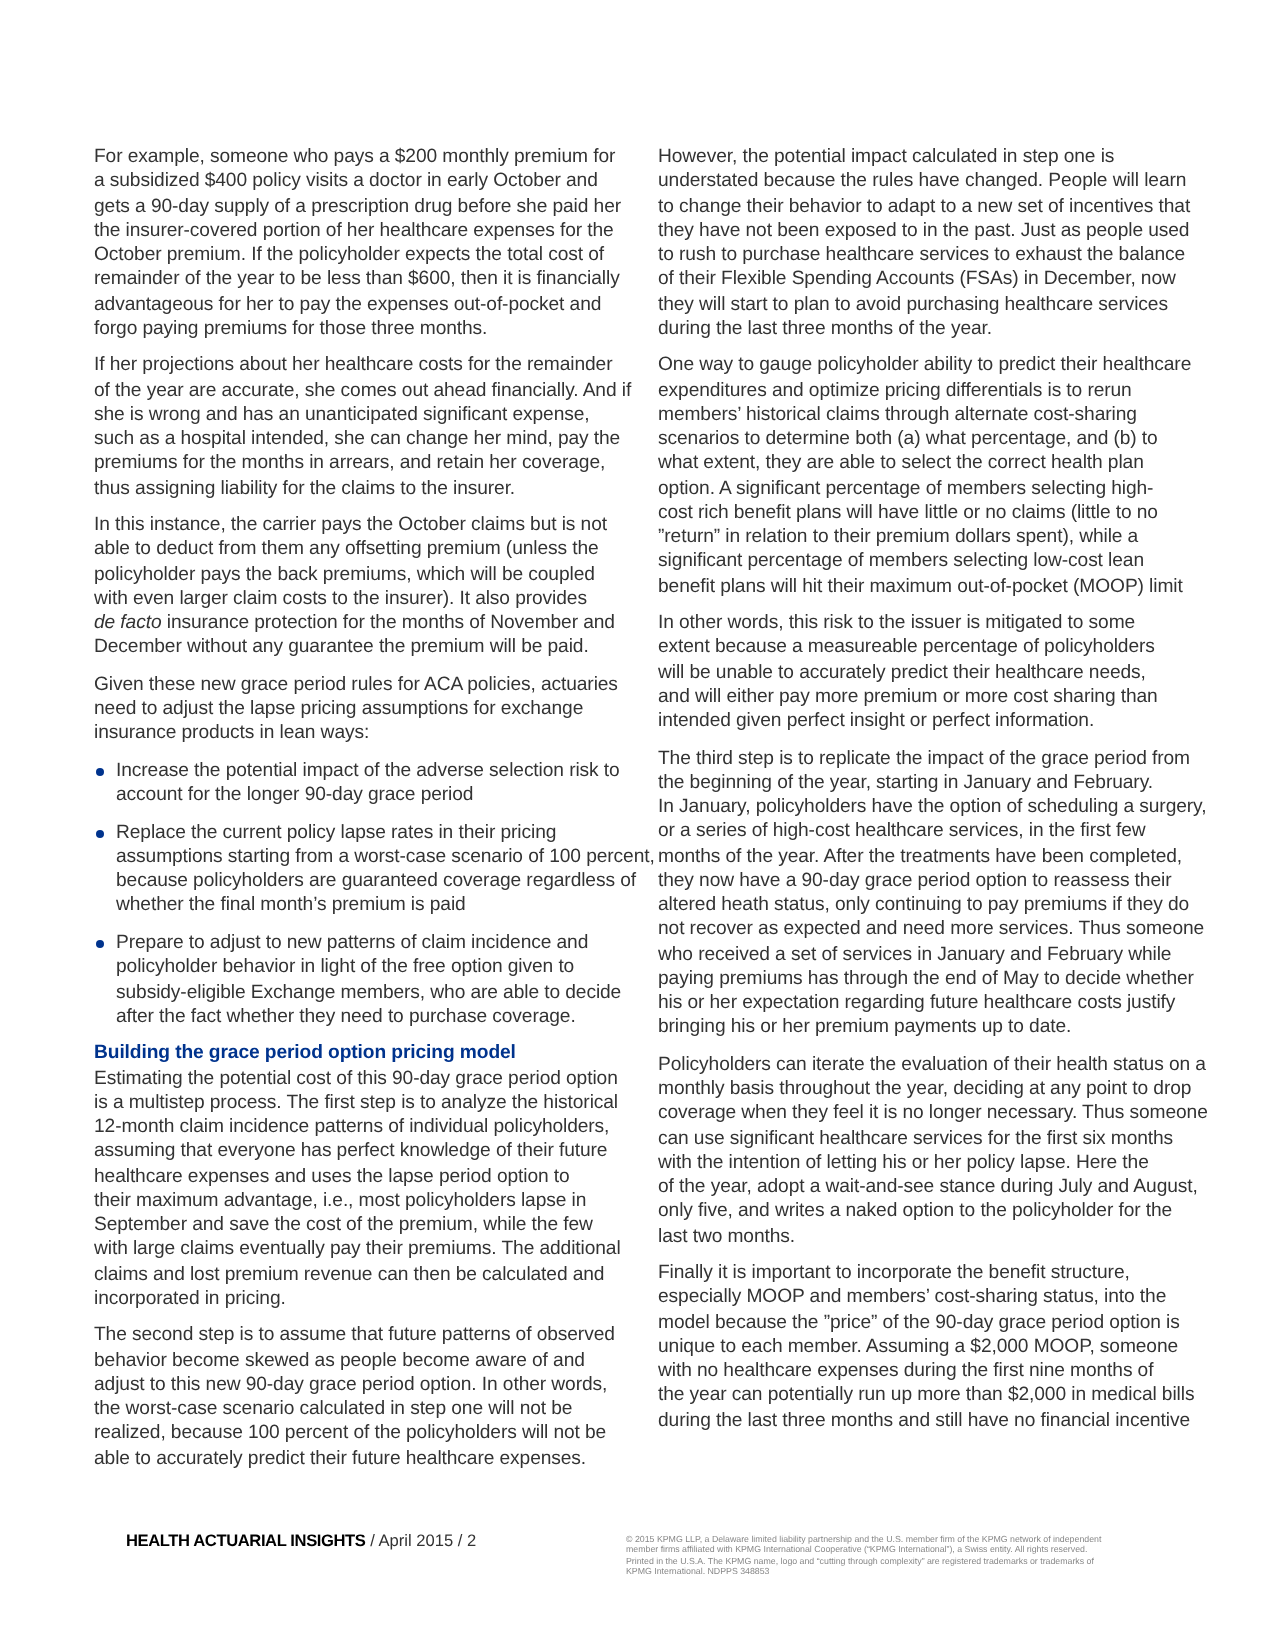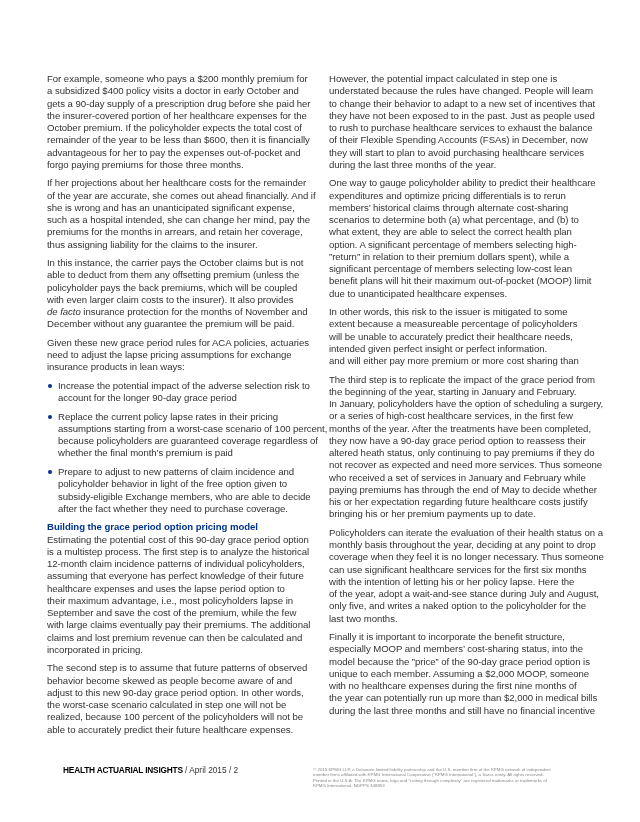--- a/index.html
+++ b/index.html
@@ -83,31 +83,31 @@
       <span class="line">they will start to plan to avoid purchasing healthcare services</span>
       <span class="line">during the last three months of the year.</span>
     </p>
   <p class="para">
       <span class="line">One way to gauge policyholder ability to predict their healthcare</span>
       <span class="line">expenditures and optimize pricing differentials is to rerun</span>
       <span class="line">members’ historical claims through alternate cost-sharing</span>
       <span class="line">scenarios to determine both (a) what percentage, and (b) to</span>
       <span class="line">what extent, they are able to select the correct health plan</span>
       <span class="line">option. A significant percentage of members selecting high-</span>
+      <span class="line">cost rich benefit plans will have little or no claims (little to no</span>
       <span class="line">”return” in relation to their premium dollars spent), while a</span>
       <span class="line">significant percentage of members selecting low-cost lean</span>
       <span class="line">benefit plans will hit their maximum out-of-pocket (MOOP) limit</span>
-      <span class="line">due to unanticipated healthcare expenses.</span>
     </p>
   <p class="para">
       <span class="line">In other words, this risk to the issuer is mitigated to some</span>
       <span class="line">extent because a measureable percentage of policyholders</span>
       <span class="line">will be unable to accurately predict their healthcare needs,</span>
+      <span class="line">and will either pay more premium or more cost sharing than</span>
       <span class="line">intended given perfect insight or perfect information.</span>
-      <span class="line">and will either pay more premium or more cost sharing than</span>
     </p>
   <p class="para">
       <span class="line">The third step is to replicate the impact of the grace period from</span>
       <span class="line">the beginning of the year, starting in January and February.</span>
       <span class="line">In January, policyholders have the option of scheduling a surgery,</span>
       <span class="line">or a series of high-cost healthcare services, in the first few</span>
       <span class="line">months of the year. After the treatments have been completed,</span>
       <span class="line">they now have a 90-day grace period option to reassess their</span>
       <span class="line">altered heath status, only continuing to pay premiums if they do</span>
       <span class="line">not recover as expected and need more services. Thus someone</span>

